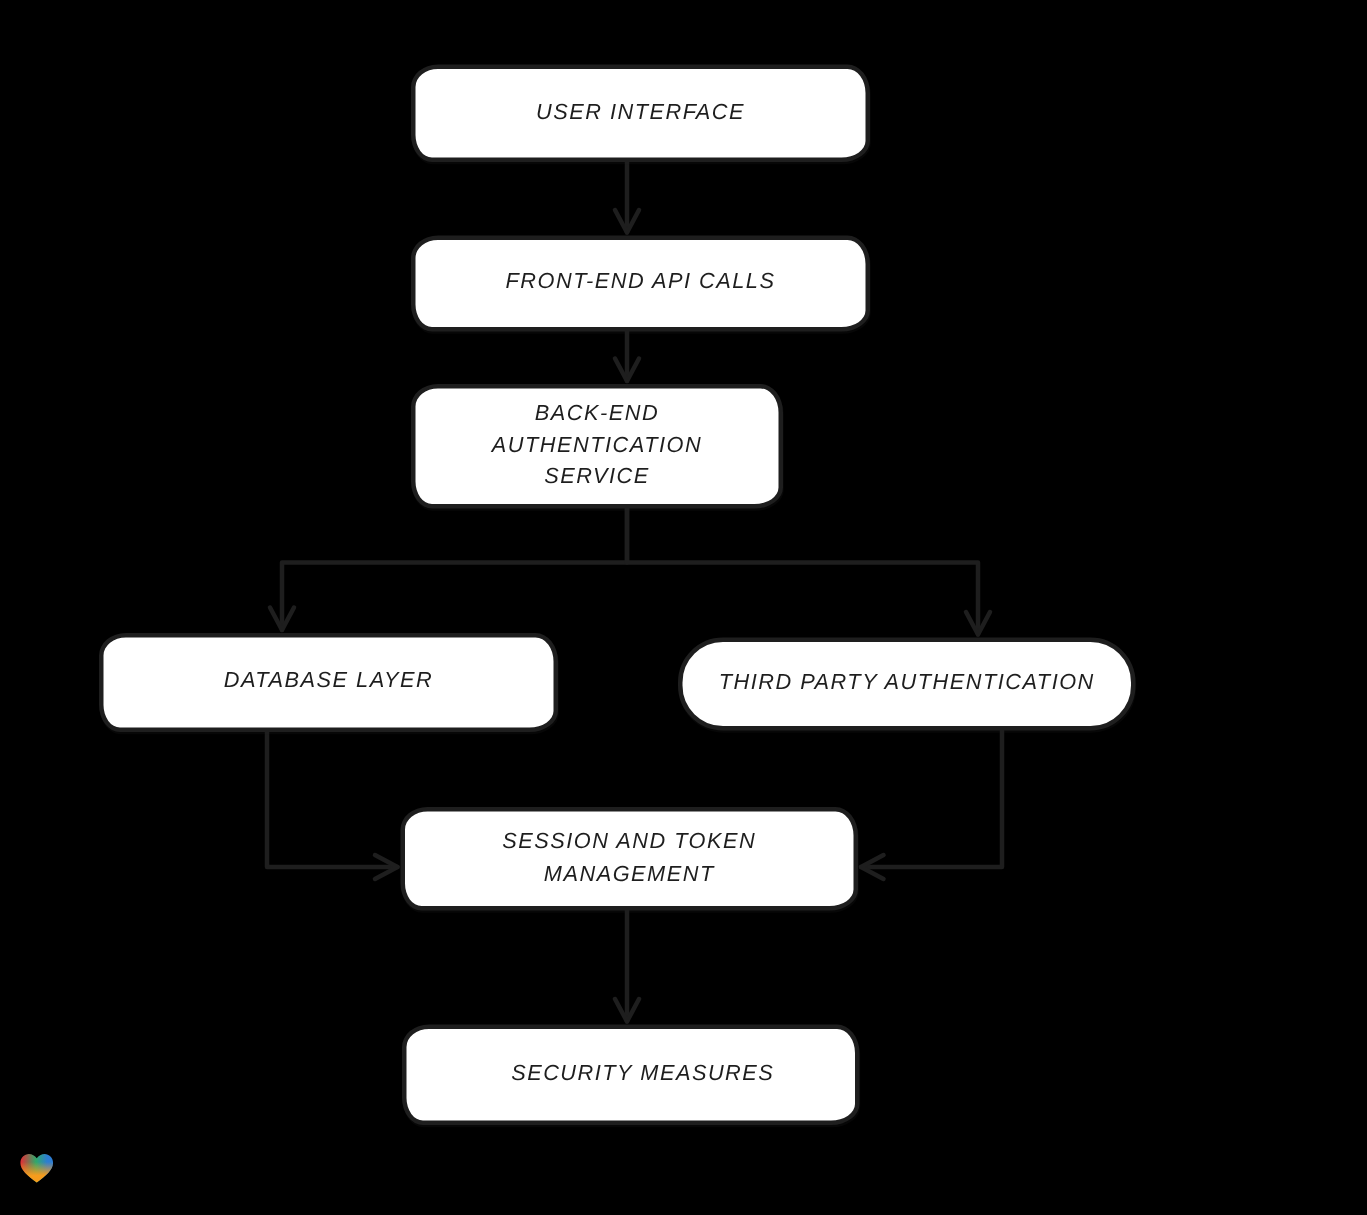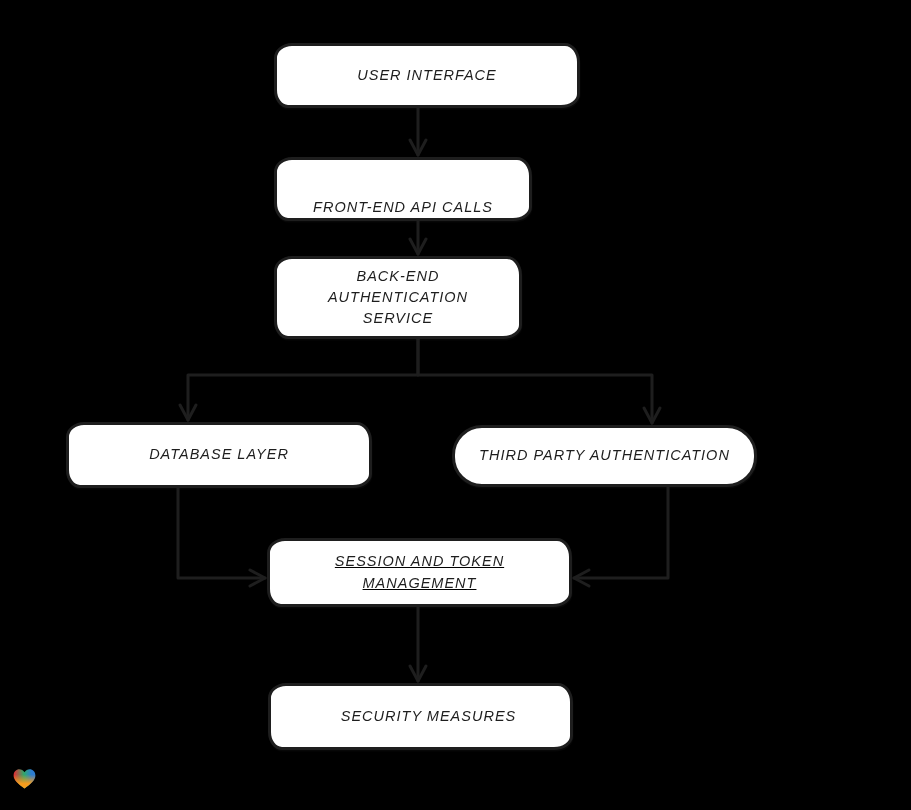--- a/index.html
+++ b/index.html
@@ -91,33 +91,33 @@
       <g>
         <polyline points="418,607 418,681"></polyline>
         <path class="arrowhead" d="M 410 666 L 418 681 L 426 666"></path>
       </g>
     </svg>
 
   <div id="nodes-layer">
       <div class="node" style="left: 274px; top: 43px; width: 306px; height: 65px;">
         <span class="node-label">USER INTERFACE</span>
       </div>
-      <div class="node" style="left: 274px; top: 157px; width: 258px; height: 64px; align-items: flex-end;">
+      <div class="node" style="left: 274px; top: 157px; width: 306px; height: 64px;">
         <span class="node-label">FRONT-END API CALLS</span>
       </div>
       <div class="node" style="left: 274px; top: 256px; width: 248px; height: 83px;">
         <span class="node-label">BACK-END AUTHENTICATION SERVICE</span>
       </div>
       <div class="node" style="left: 66px; top: 422px; width: 306px; height: 66px;">
         <span class="node-label">DATABASE LAYER</span>
       </div>
       <div class="node" style="left: 452px; top: 425px; width: 305px; height: 62px; border-radius: 30px;">
         <span class="node-label">THIRD PARTY AUTHENTICATION</span>
       </div>
-      <div class="node" style="left: 267px; top: 538px; width: 305px; height: 69px; text-decoration: underline;">
+      <div class="node" style="left: 267px; top: 538px; width: 305px; height: 69px;">
         <span class="node-label">SESSION AND TOKEN MANAGEMENT</span>
       </div>
       <div class="node" style="left: 268px; top: 683px; width: 305px; height: 67px; padding-left: 16px;">
         <span class="node-label">SECURITY MEASURES</span>
       </div>
     </div>
 
   <svg id="heart-logo" xmlns="http://www.w3.org/2000/svg" viewBox="0 0 32 32" width="29" height="29" style="left: 10px; top: 763px;">
     <defs>
       <linearGradient id="heart-h" x1="0%" y1="0%" x2="100%" y2="0%">

